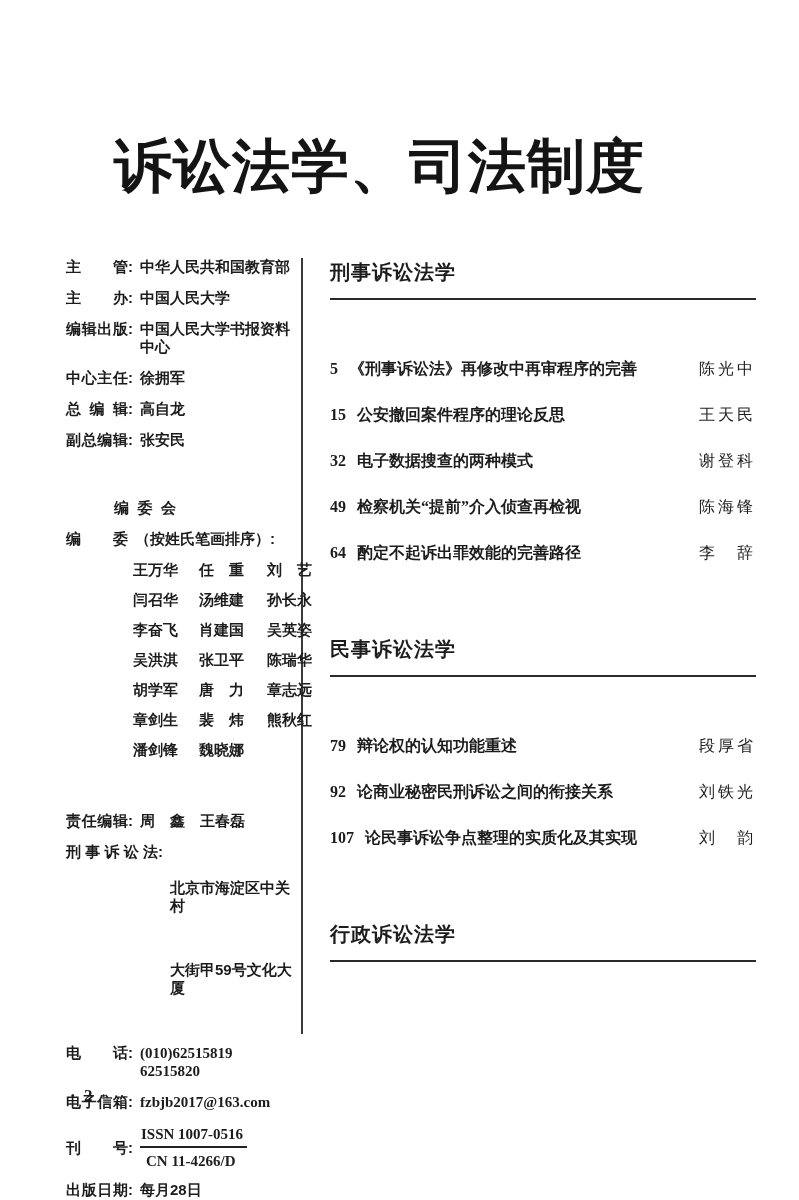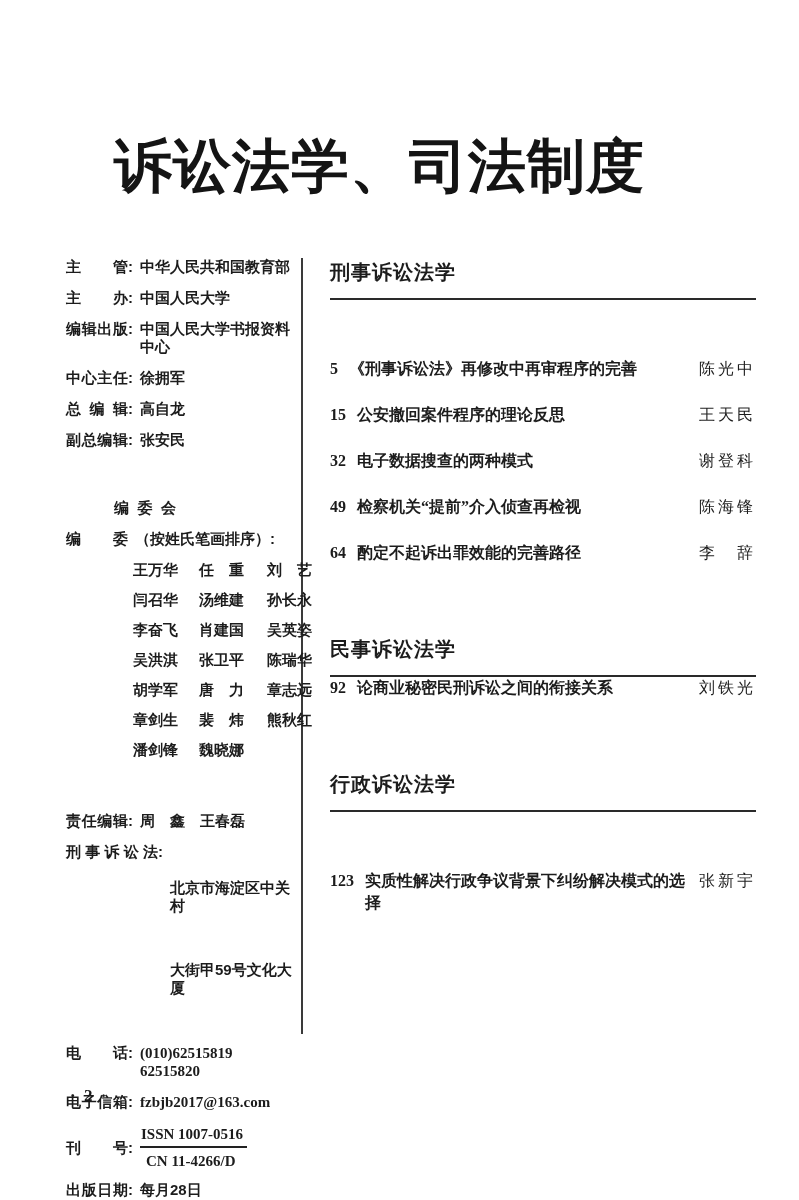--- a/index.html
+++ b/index.html
@@ -225,33 +225,38 @@
       </div>
       <div class="article">
         <span class="num">64</span>
         <span class="title">酌定不起诉出罪效能的完善路径</span>
         <span class="author">李　辞</span>
       </div>
     </div>
 
     <div class="section">
       <div class="section-heading">民事诉讼法学</div>
+      <div class="article first">
+        <span class="num">79</span>
+        <span class="title">辩论权的认知功能重述</span>
+        <span class="author">段厚省</span>
+      </div>
       <div class="article">
         <span class="num">92</span>
         <span class="title">论商业秘密民刑诉讼之间的衔接关系</span>
         <span class="author">刘铁光</span>
       </div>
+      <div class="article">
+        <span class="num">107</span>
+        <span class="title">论民事诉讼争点整理的实质化及其实现</span>
+        <span class="author">刘　韵</span>
+      </div>
     </div>
 
     <div class="section">
       <div class="section-heading">行政诉讼法学</div>
-      <div class="article first">
-        <span class="num">123</span>
-        <span class="title">实质性解决行政争议背景下纠纷解决模式的选择</span>
-        <span class="author">张新宇</span>
-      </div>
     </div>
 
   </div>
 
   <div class="page-number">· 2 ·</div>
 
 </div>
 
 </body></html>

